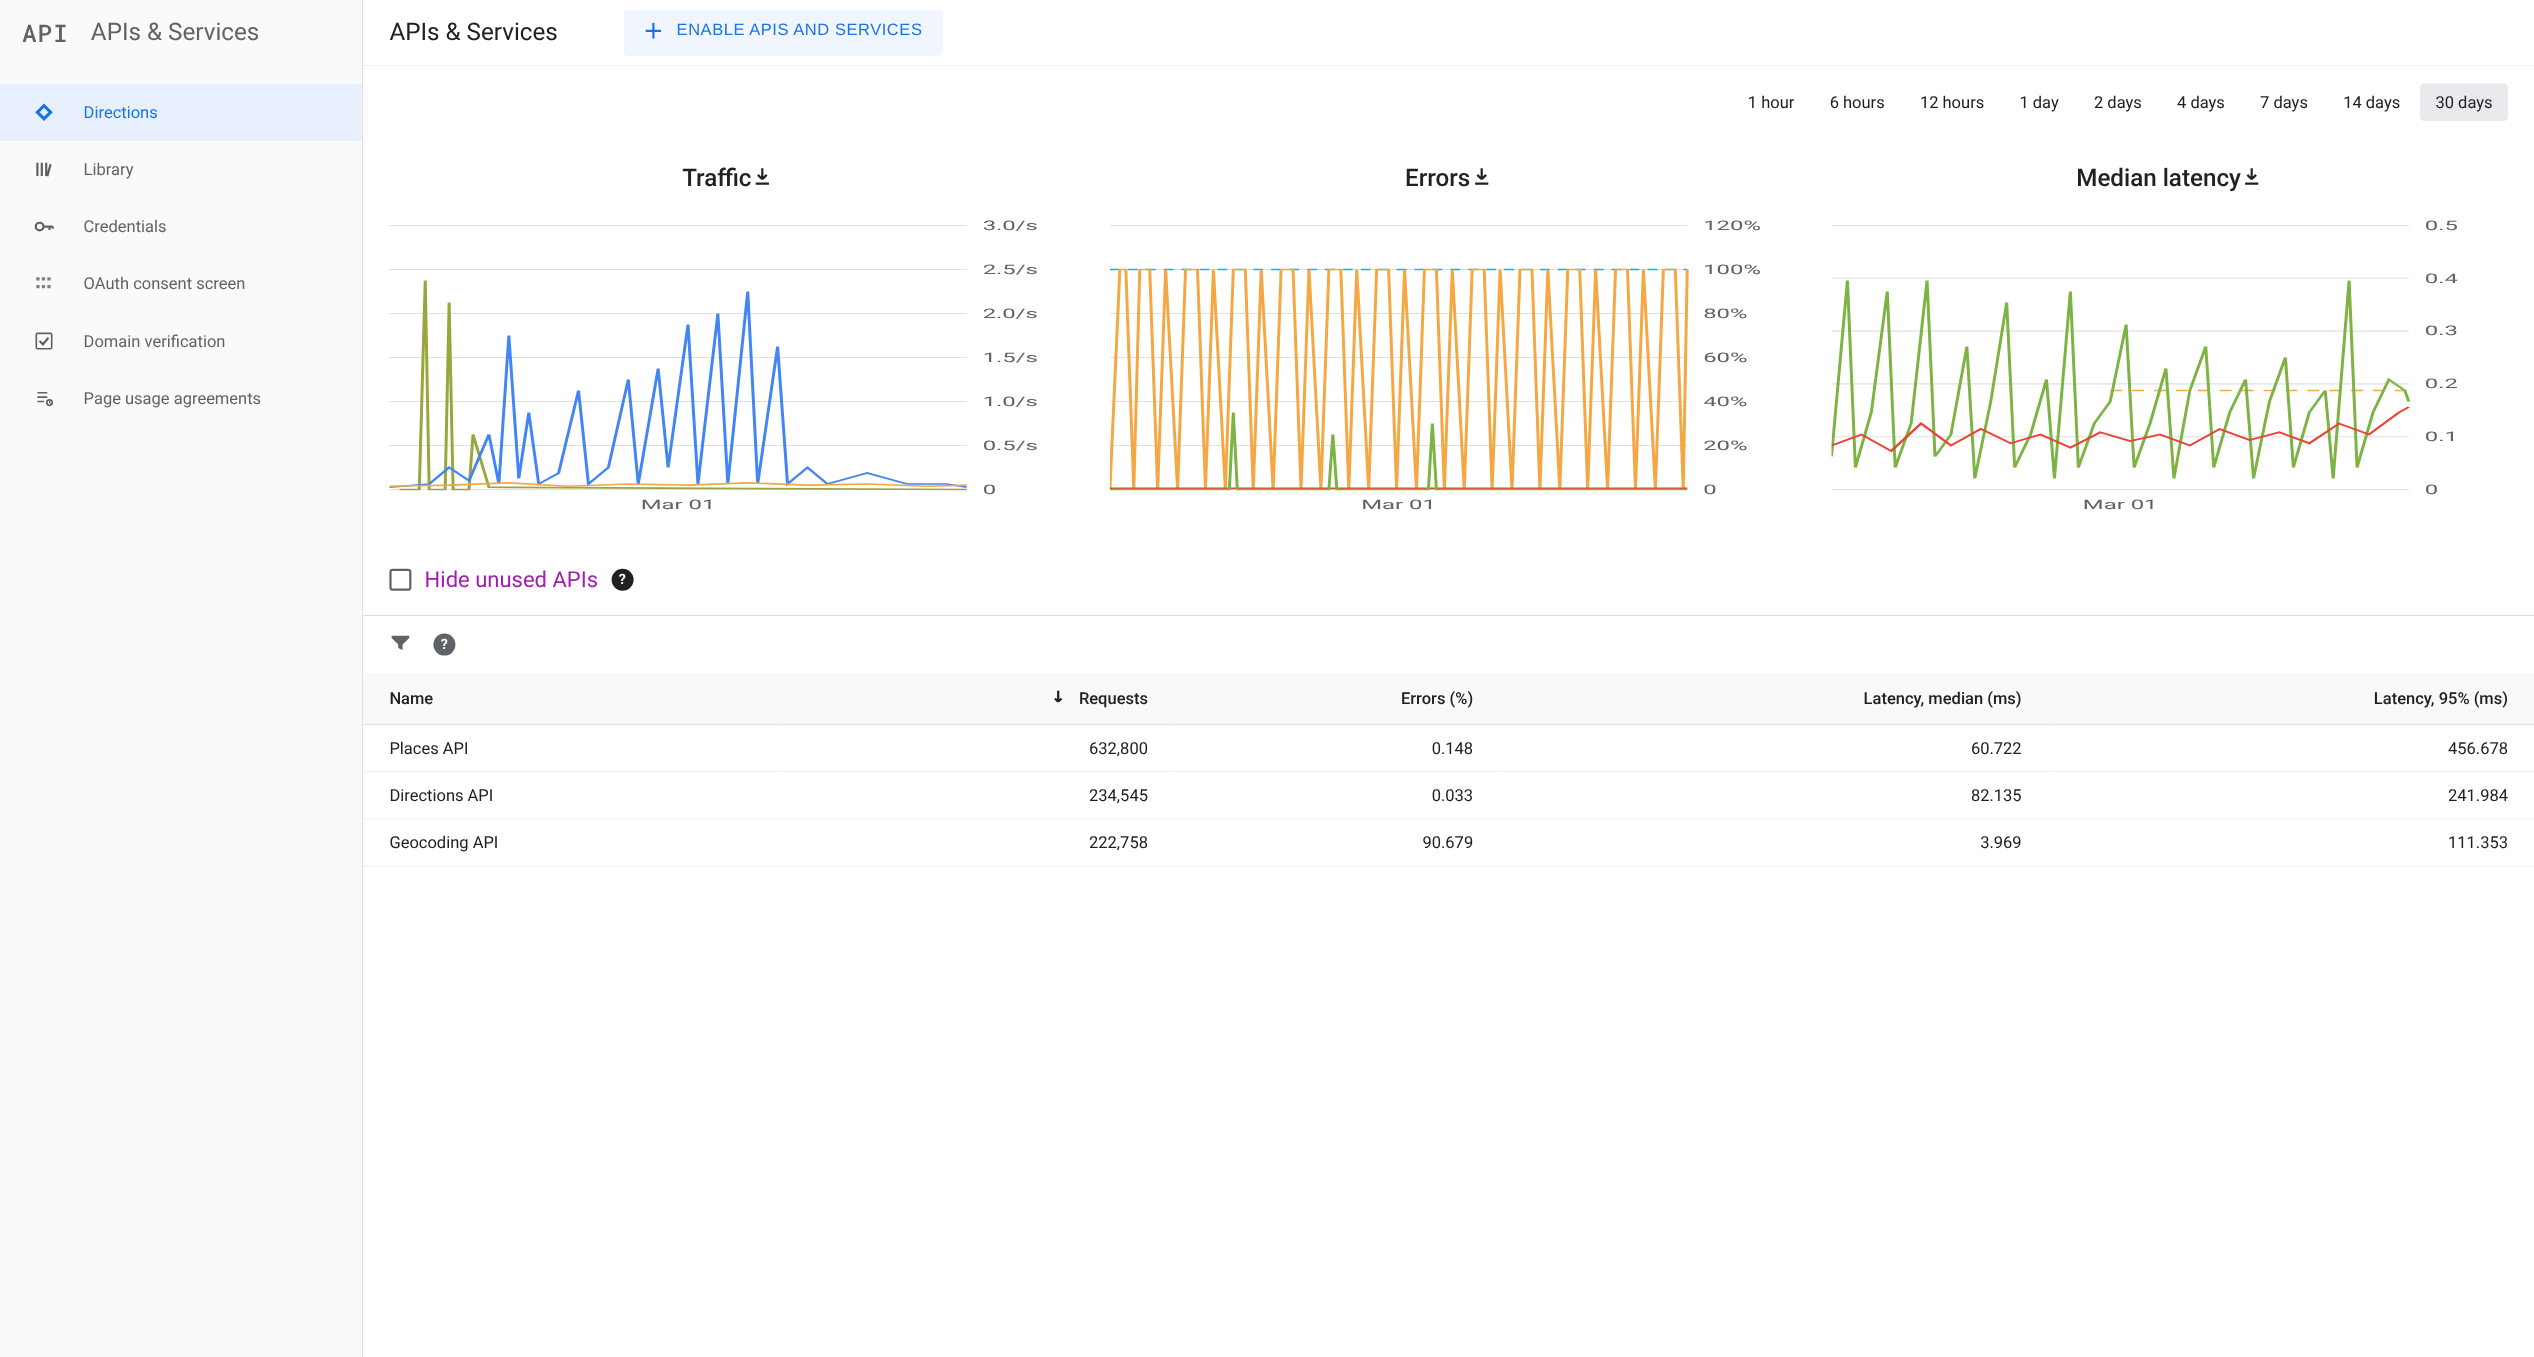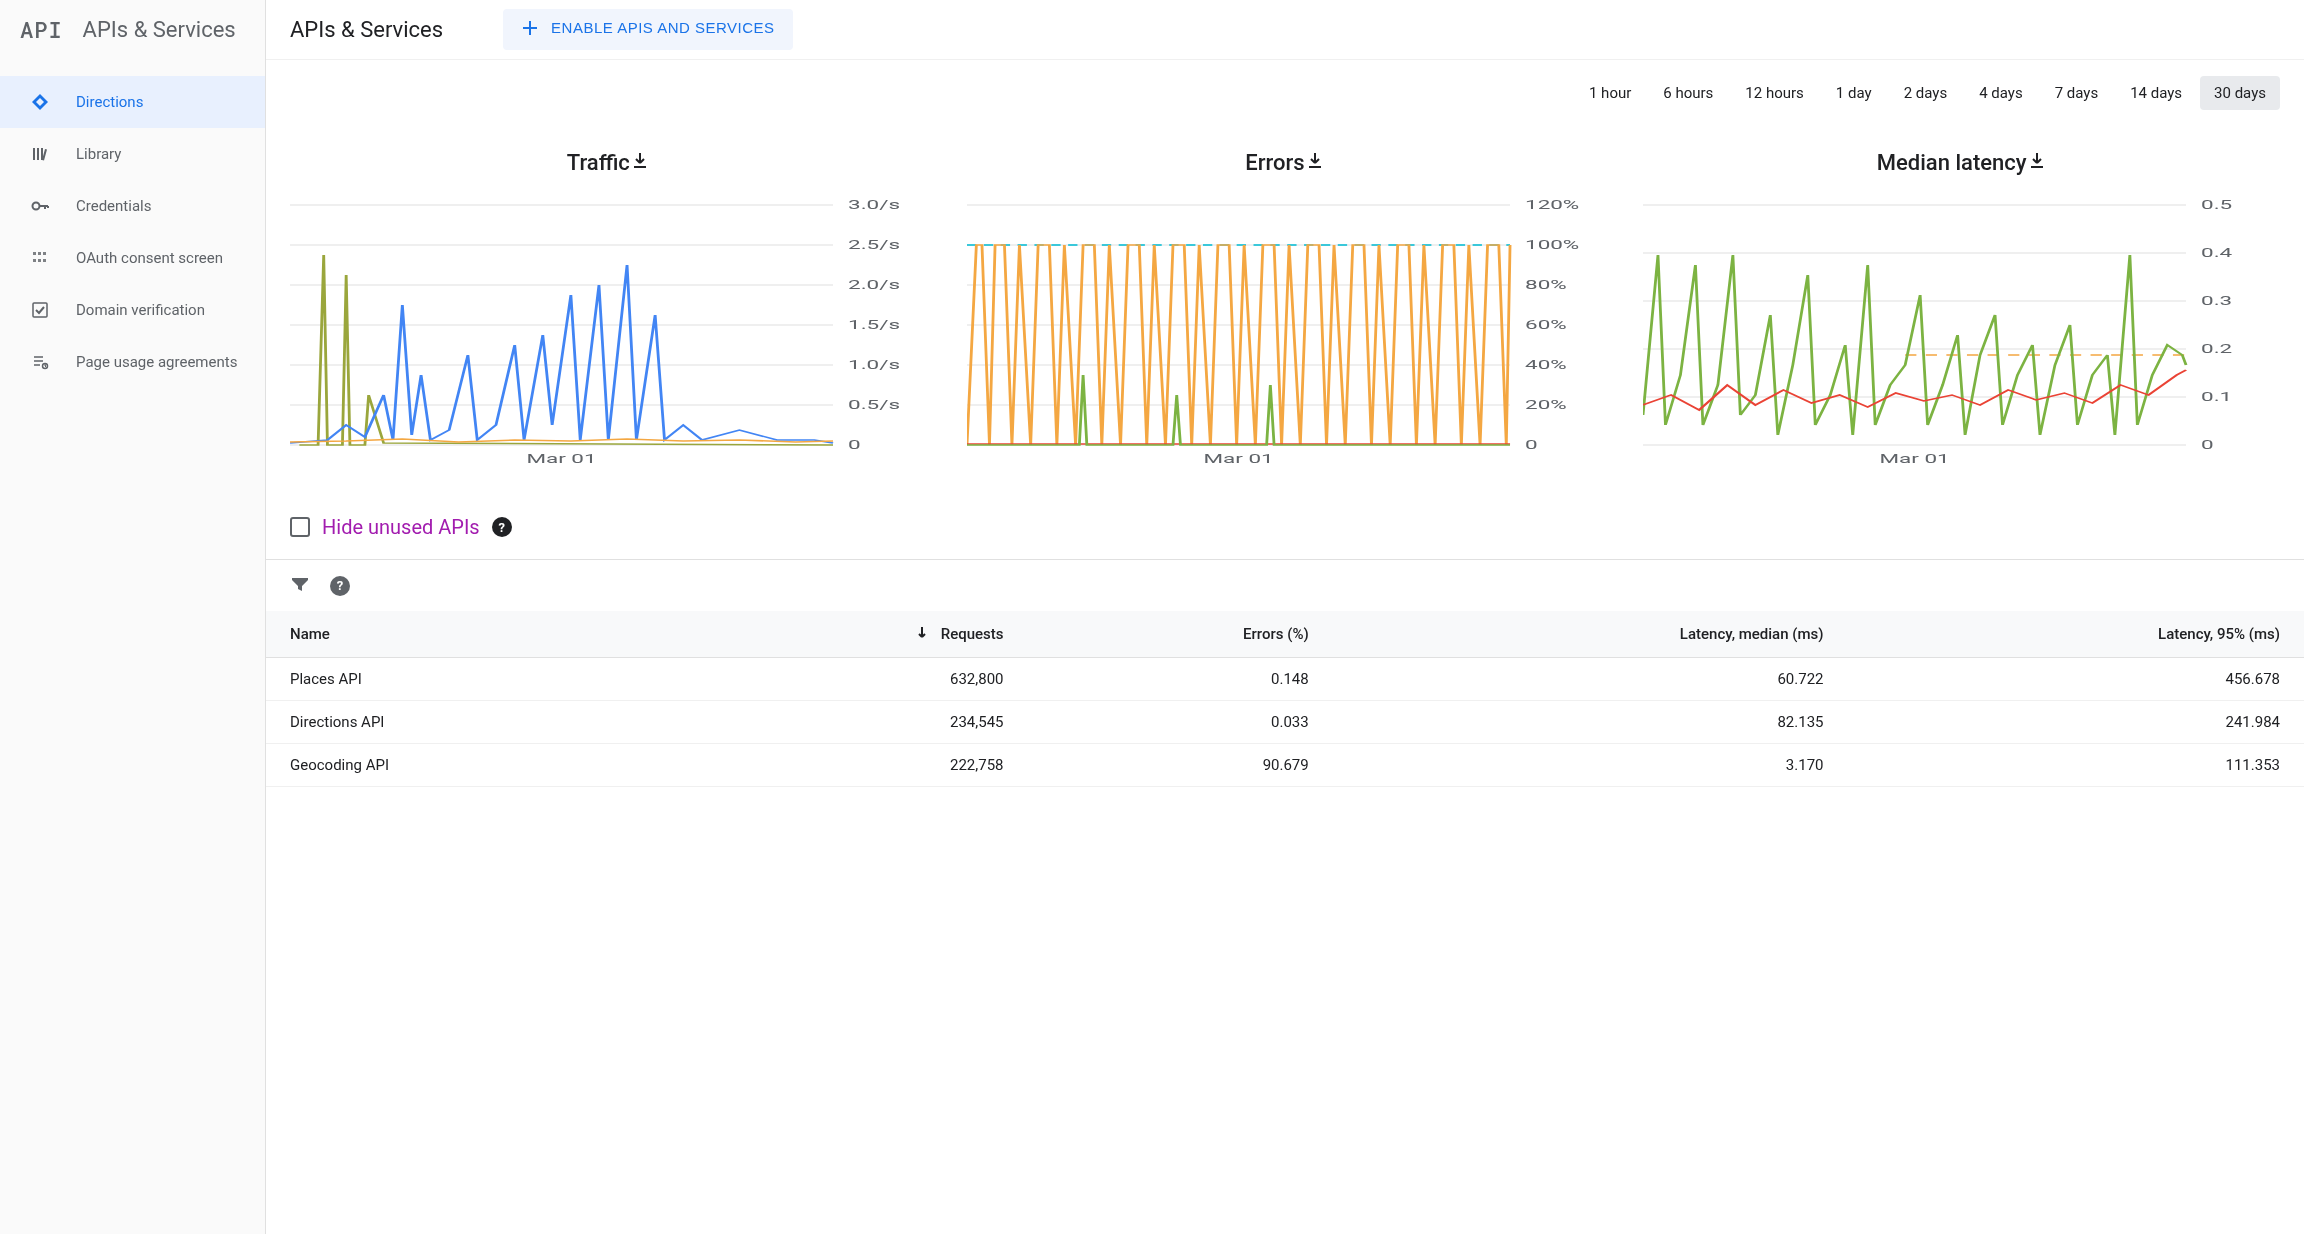--- a/index.html
+++ b/index.html
@@ -7,21 +7,21 @@
       font-family: 'Google Sans', Roboto, Arial, sans-serif;
       font-size: 14px;
       color: #202124;
       background: #fff;
       overflow: hidden;
     }
     .app { display: flex; height: 100vh; }
     
     
     .sidebar {
-      width: 266px;
+      width: 330px;
       background: #fafafa;
       border-right: 1px solid #e0e0e0;
       flex-shrink: 0;
     }
     .sidebar-header {
       display: flex;
       align-items: center;
       padding: 18px 20px;
       border-bottom: 1px solid #fafafa;
       height: 60px;
@@ -482,19 +482,19 @@
           <td>Directions API</td>
           <td class="num">234,545</td>
           <td class="num">0.033</td>
           <td class="num">82.135</td>
           <td class="num">241.984</td>
         </tr>
         <tr>
           <td>Geocoding API</td>
           <td class="num">222,758</td>
           <td class="num">90.679</td>
-          <td class="num">3.170</td>
+          <td class="num">3.969</td>
           <td class="num">111.353</td>
         </tr>
       </tbody>
     </table>
   </main>
 </div>
 
 </body></html>

